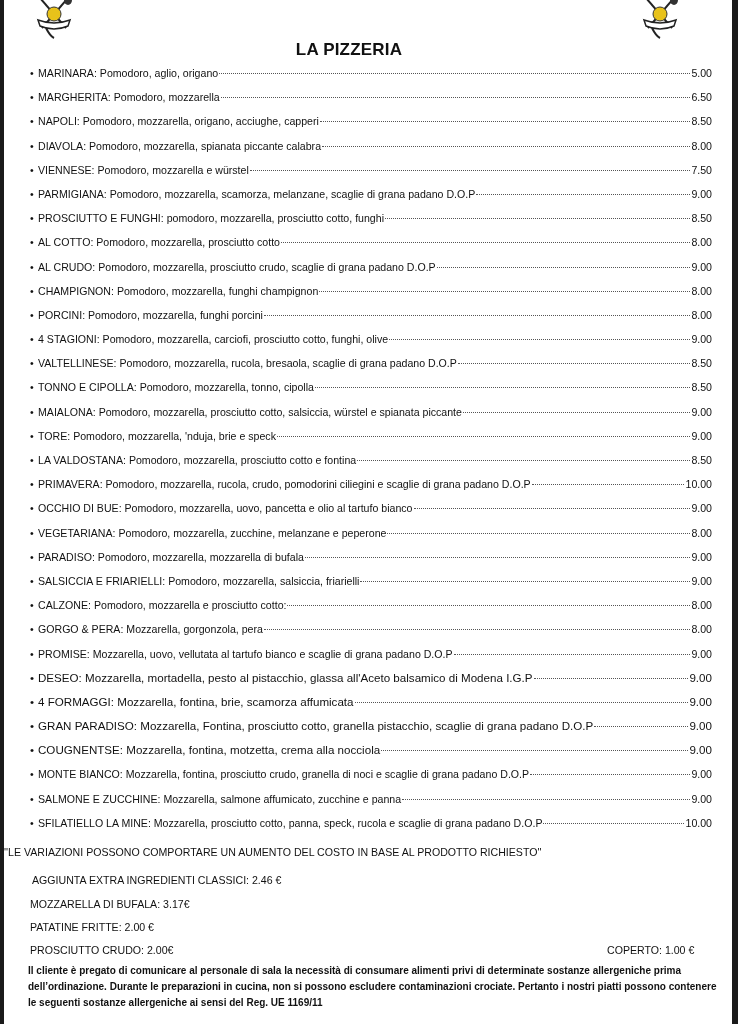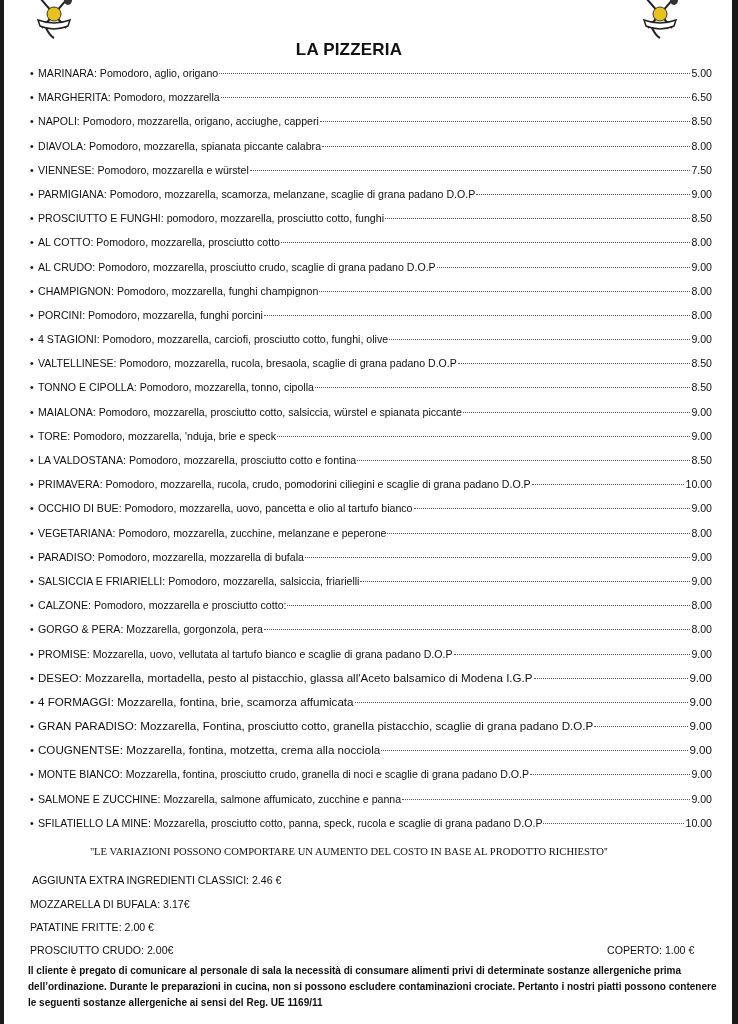--- a/index.html
+++ b/index.html
@@ -27,23 +27,22 @@
   }
   .row.big { font-size: 11.6px; }
   .bullet { width: 8px; flex: 0 0 auto; }
   .row .label { flex: 0 0 auto; }
   .row .dots {
     flex: 1 1 auto; overflow: hidden; margin: 0 1px;
     border-bottom: 1px dotted #555; position: relative; top: -3px; height: 0;
   }
   .row .price { flex: 0 0 auto; }
   .note {
-    position: absolute; top: 846px; left: 0; width: 690px; text-align: center;
+    position: absolute; top: 846px; left: 0; width: 690px; 
     font-size: 10.6px;
-    font-family: Liberation Serif, serif;
   }
   .extra { position: absolute; left: 26px; font-size: 10.6px; }
   .coperto { position: absolute; left: 603px; font-size: 10.6px; }
   .allergen {
     position: absolute; top: 963px; left: 24px; width: 690px;
     font-size: 10px; font-weight: bold; line-height: 16px;
   }
 </style>
 </head>
 <body>

